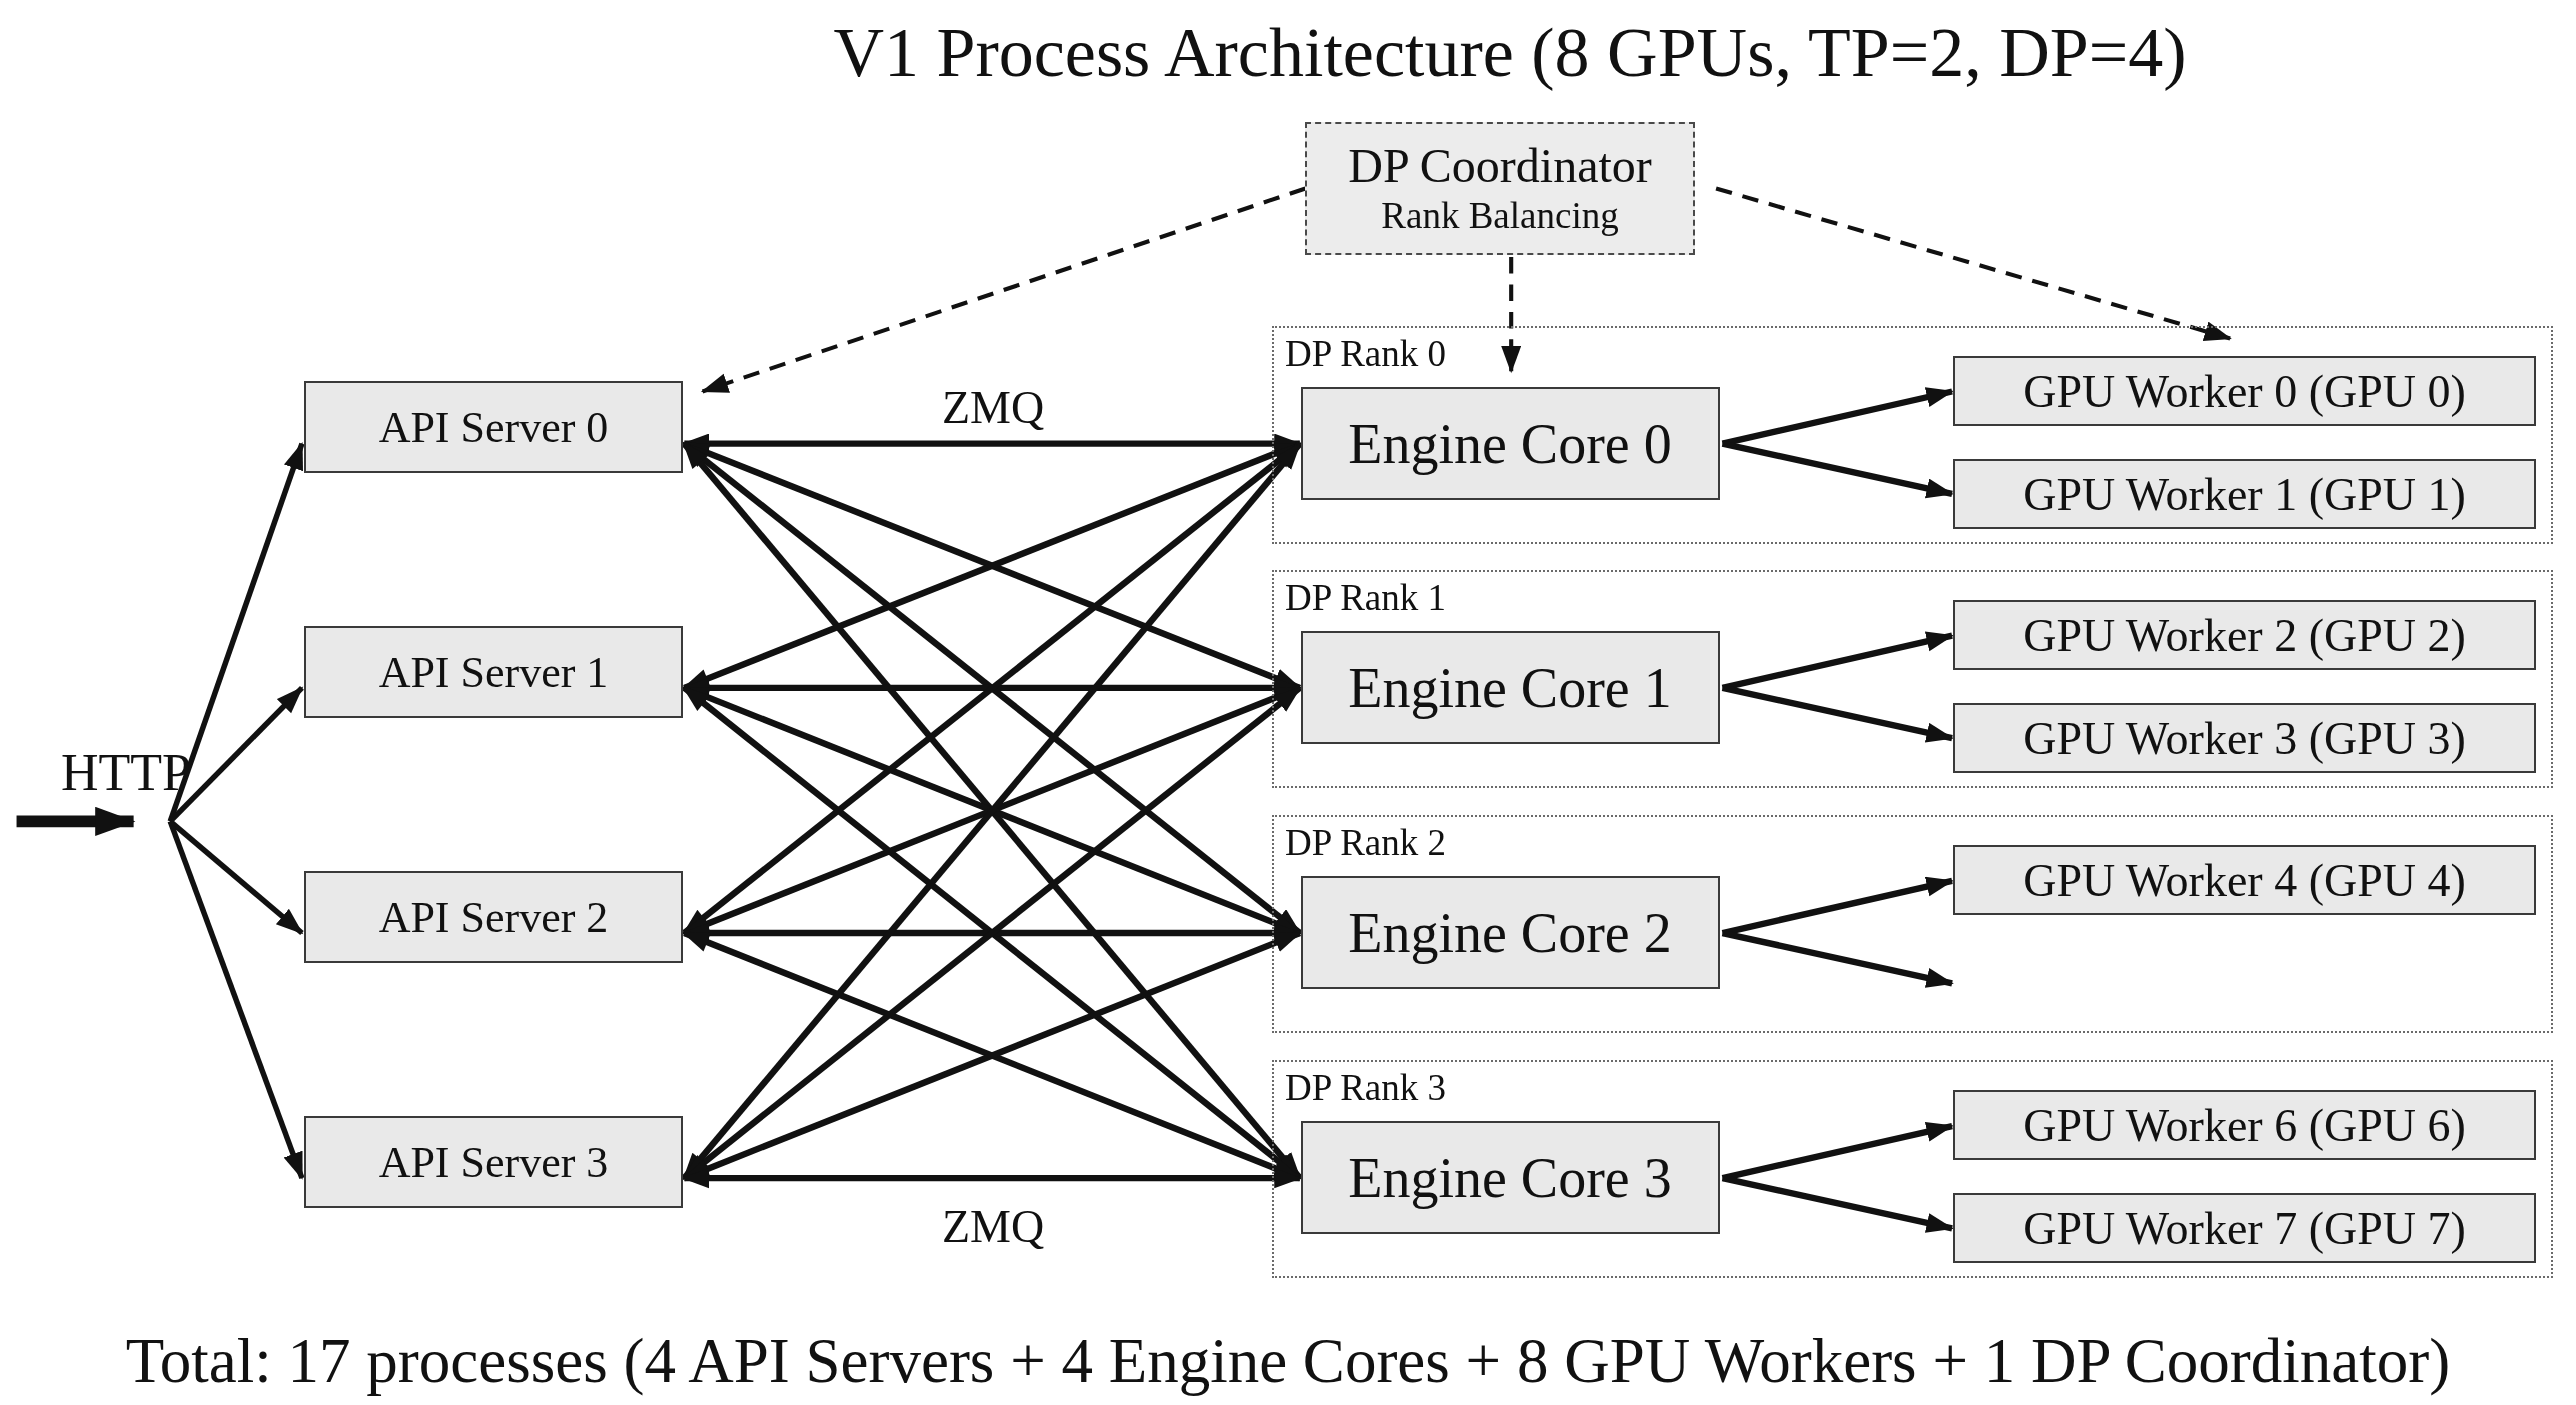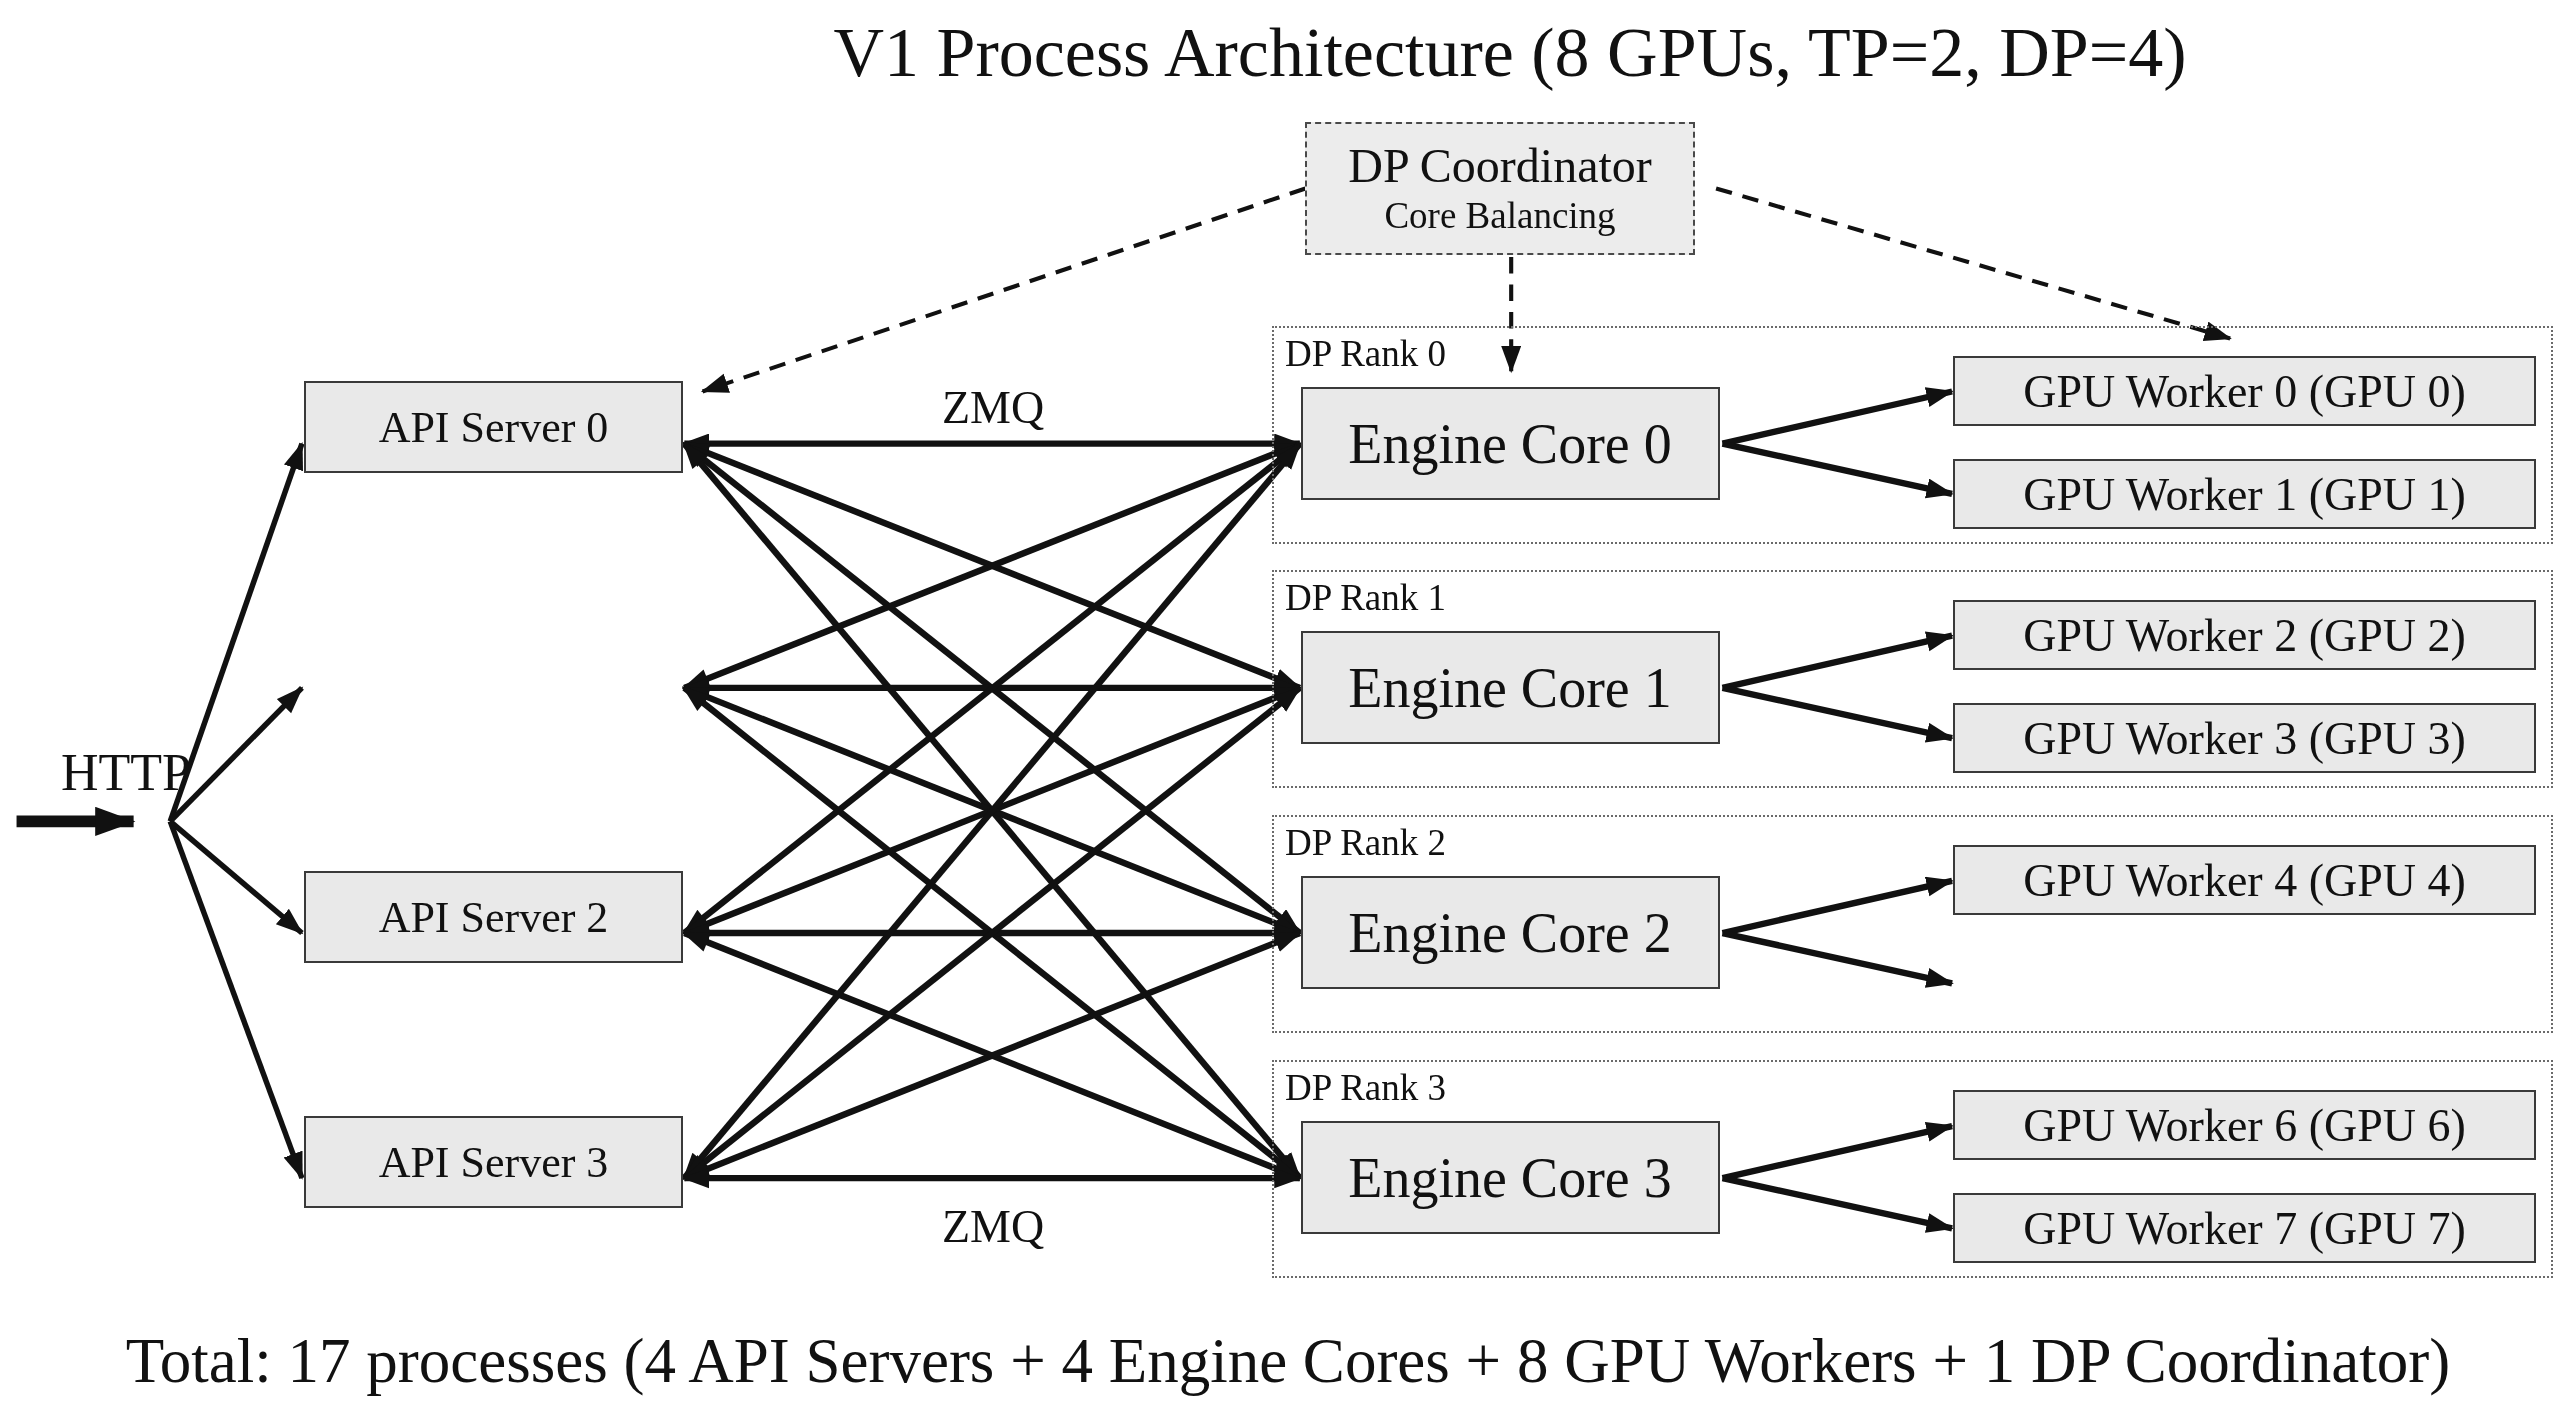--- a/index.html
+++ b/index.html
@@ -108,28 +108,29 @@
 
     <line class="dash" x1="1427" y1="206" x2="768" y2="428" marker-end="url(#ae)"></line>
     <line class="dash" x1="1652" y1="281" x2="1652" y2="406" marker-end="url(#ae)"></line>
     <line class="dash" x1="1876" y1="206" x2="2438" y2="370" marker-end="url(#ae)"></line>
   </svg>
 
   <div class="title">V1 Process Architecture (8 GPUs, TP=2, DP=4)</div>
 
   <div class="coordinator">
     <div class="t">DP Coordinator</div>
-    <div class="s">Core Balancing</div>
+    <div class="s">Rank Balancing</div>
   </div>
 
   <div class="http-label">HTTP</div>
   <div class="zmq zmq-top">ZMQ</div>
   <div class="zmq zmq-bottom">ZMQ</div>
 
   <div class="box api api0">API Server 0</div>
+  <div class="box api api1">API Server 1</div>
   <div class="box api api2">API Server 2</div>
   <div class="box api api3">API Server 3</div>
 
   <div class="group group0">
     <div class="group-label">DP Rank 0</div>
     <div class="box engine">Engine Core 0</div>
     <div class="box worker workerA">GPU Worker 0 (GPU 0)</div>
     <div class="box worker workerB">GPU Worker 1 (GPU 1)</div>
   </div>
 

